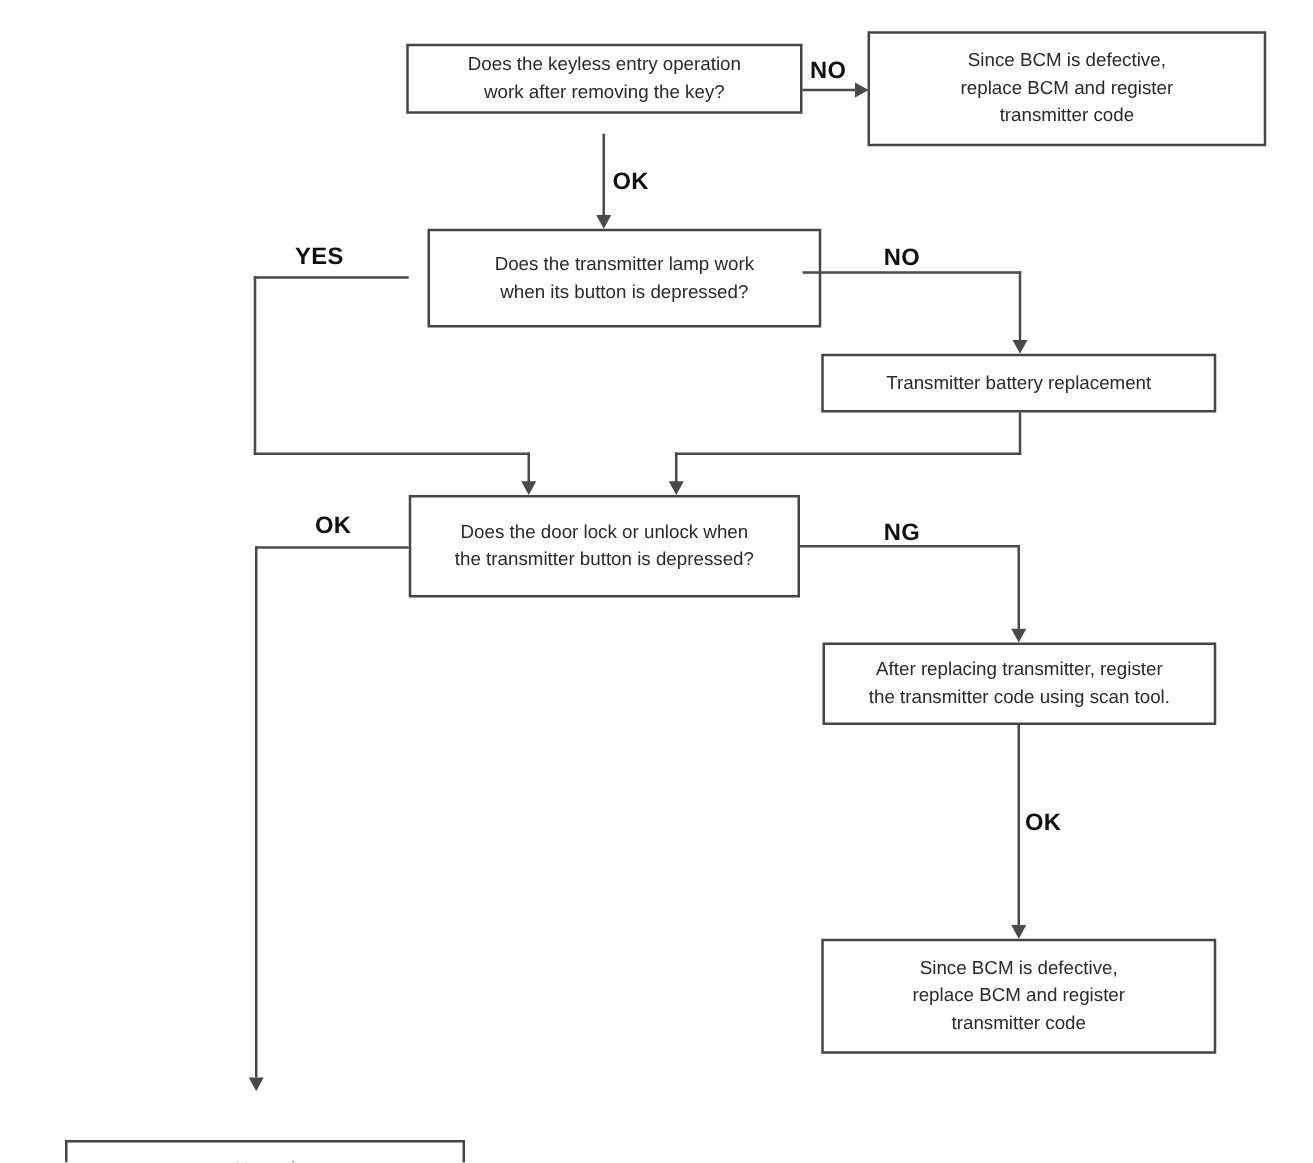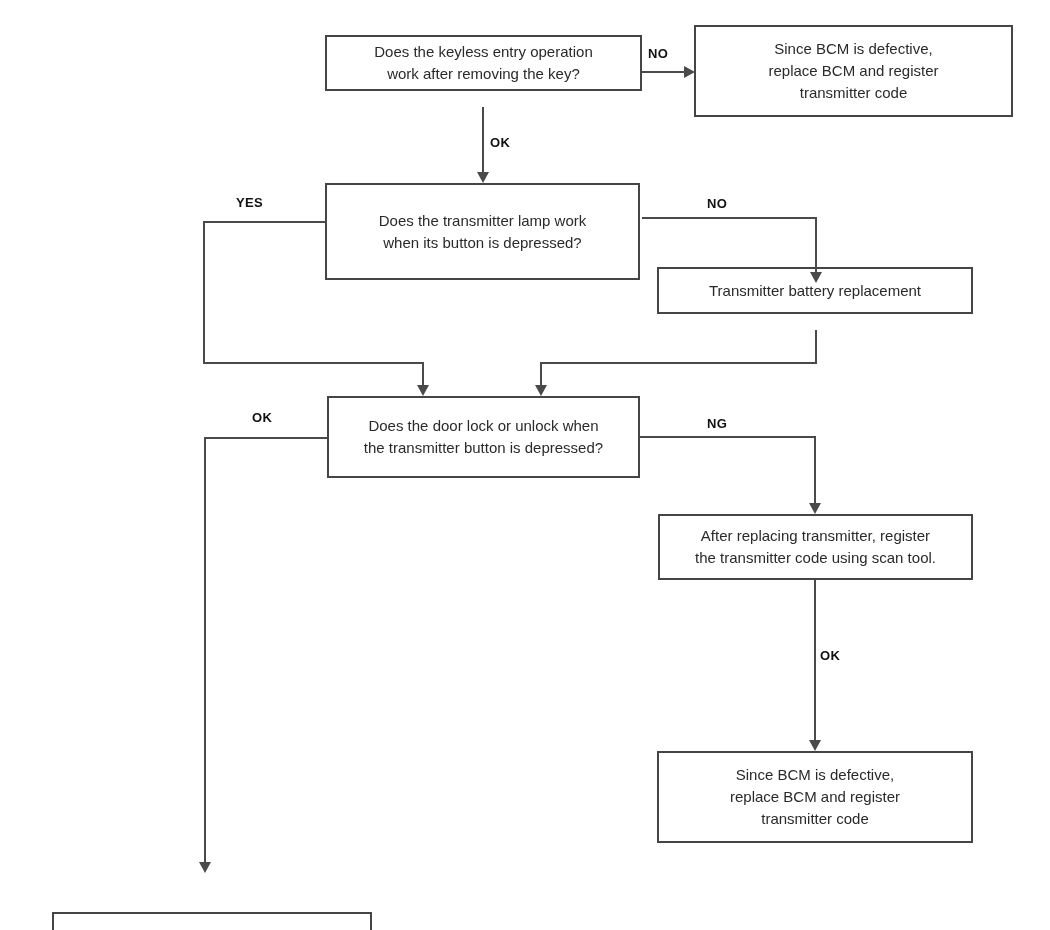--- a/index.html
+++ b/index.html
@@ -48,43 +48,43 @@
   }
   .arr-r {
     position: absolute;
     width: 0; height: 0;
     border-top: 6px solid transparent;
     border-bottom: 6px solid transparent;
     border-left: 11px solid var(--line);
   }
   .edge-label {
     position: absolute;
-    font-size: 13px;
+    font-size: 19px;
     font-weight: bold;
     letter-spacing: 0.3px;
     color: var(--label-text);
     text-align: right;
   }
 </style>
 </head>
 <body>
 
 <div class="canvas">
 
   <div class="node" style="left:325px; top:35px; width:317px; height:56px;">Does the keyless entry operation
 work after removing the key?</div>
 
   <div class="node" style="left:694px; top:25px; width:319px; height:92px;">Since BCM is defective,
 replace BCM and register
 transmitter code</div>
 
-  <div class="node" style="left:325px; top:183px; width:315px; height:97px;">Does the transmitter lamp work
+  <div class="node" style="left:342px; top:183px; width:315px; height:79px;">Does the transmitter lamp work
 when its button is depressed?</div>
 
-  <div class="node" style="left:657px; top:267px; width:316px; height:47px;">Transmitter battery replacement</div>
+  <div class="node" style="left:657px; top:283px; width:316px; height:47px;">Transmitter battery replacement</div>
 
   <div class="node" style="left:327px; top:396px; width:313px; height:82px;">Does the door lock or unlock when
 the transmitter button is depressed?</div>
 
   <div class="node" style="left:658px; top:514px; width:315px; height:66px;">After replacing transmitter, register
 the transmitter code using scan tool.</div>
 
   <div class="node" style="left:657px; top:751px; width:316px; height:92px;">Since BCM is defective,
 replace BCM and register
 transmitter code</div>

